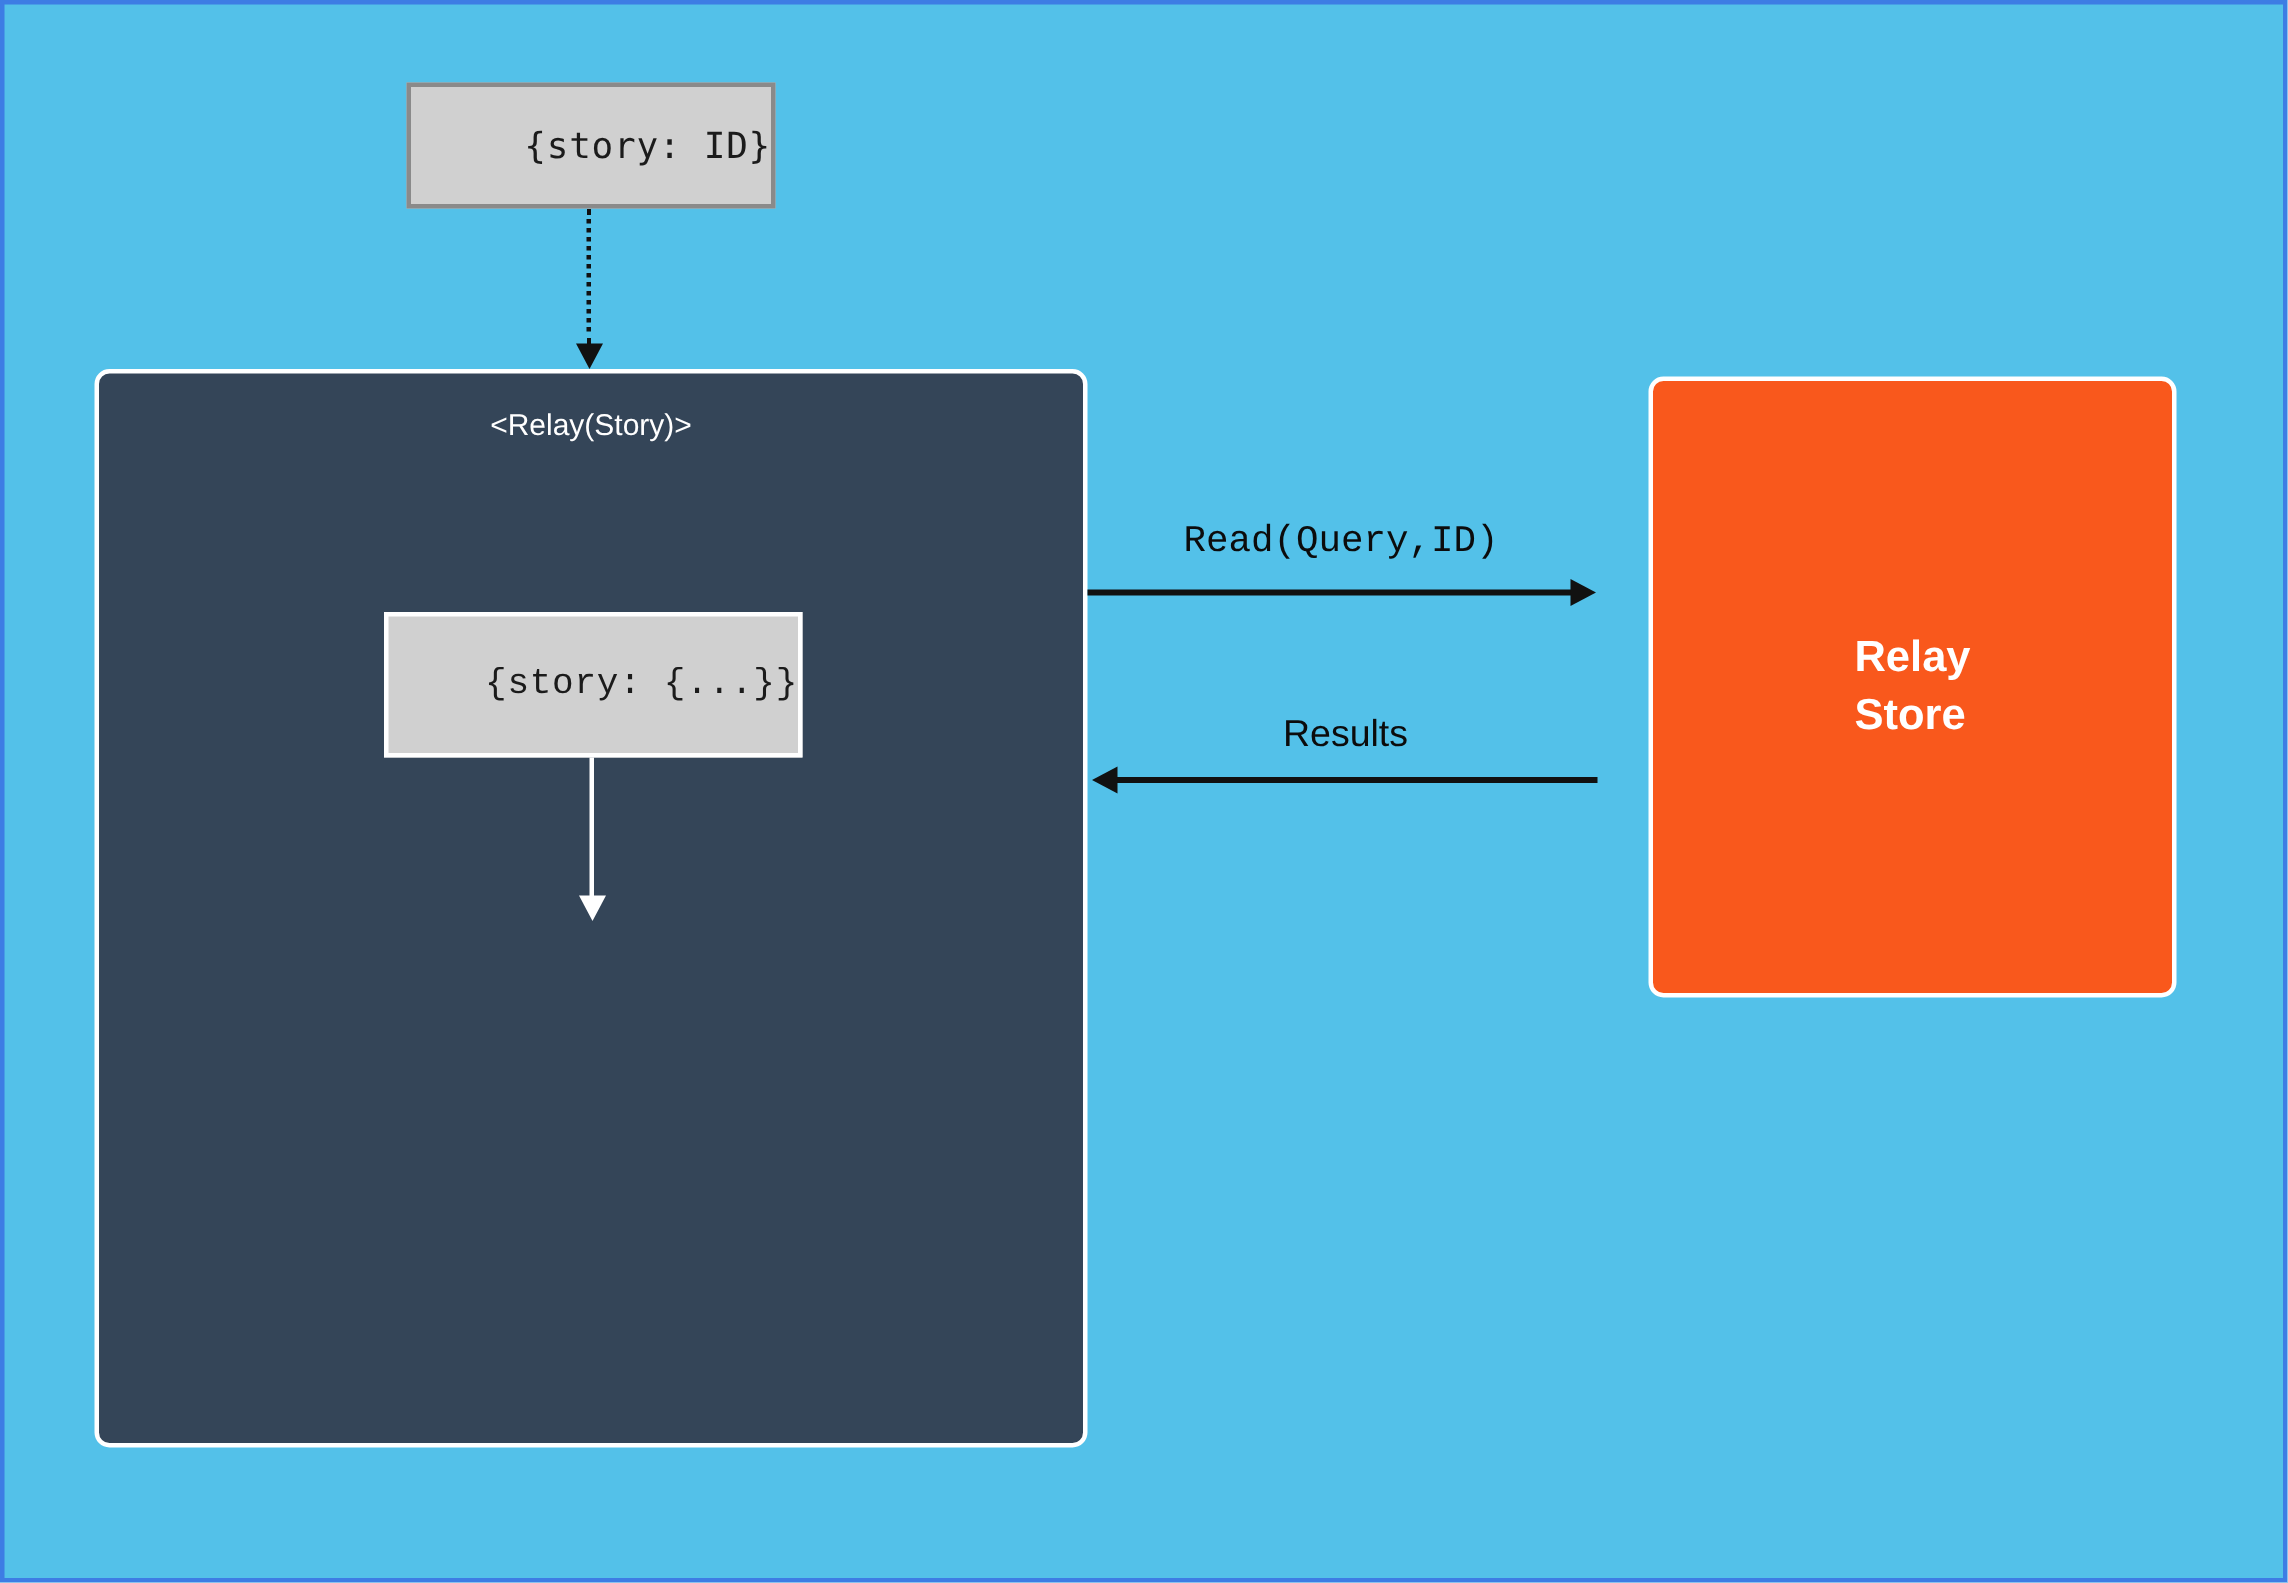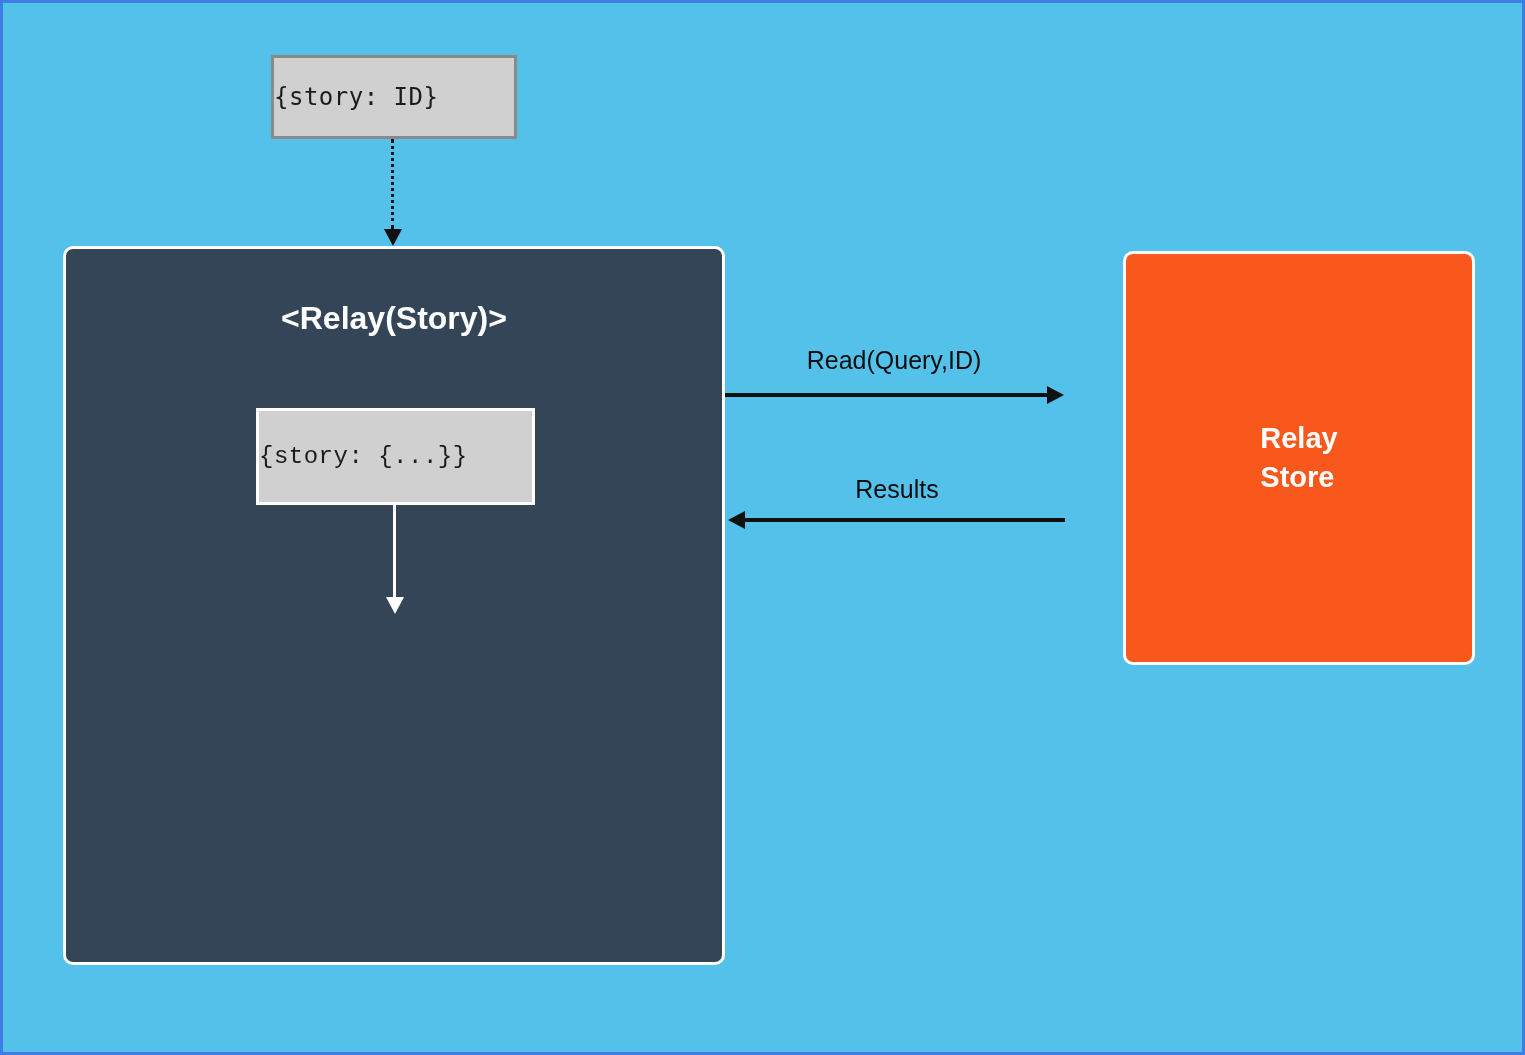--- a/index.html
+++ b/index.html
@@ -14,21 +14,21 @@
     overflow: hidden;
     font-family: "Liberation Sans", sans-serif;
   }
 
   
   .code-box {
     position: absolute;
     background: #d0d0d0;
     display: flex;
     align-items: center;
-    justify-content: flex-start;
+    justify-content: flex-end;
     font-family: "DejaVu Sans Mono", monospace;
     font-size: 24px;
     color: #1b1b1b;
     letter-spacing: 0.5px;
   }
   .code-box.outer { border: 3px solid #8a8a8a; }
   .code-box.inner { border: 3px solid #ffffff; font-family: Liberation Mono, monospace; }
 
   #query-id-box   { left: 268px; top: 52px;  width: 246px; height: 84px; }
   #query-obj-box  { left: 190px; top: 159px; width: 279px; height: 97px; }
@@ -37,25 +37,25 @@
   #relay-component {
     position: absolute;
     left: 60px; top: 243px;
     width: 662px; height: 719px;
     background: #344558;
     border: 3px solid #ffffff;
     border-radius: 10px;
   }
   #relay-component-title {
     position: absolute;
-    left: 0; top: 51px; width: 100%;
+    left: 0; top: 24px; width: 100%;
     text-align: center;
     color: #ffffff;
-    font-size: 32px;
-    font-weight: bold;
+    font-size: 20px;
+    font-weight: normal;
   }
 
   
   #story-box {
     position: absolute;
     left: 150px; top: 365px;
     width: 356px; height: 214px;
     background: #3cbb60;
     border: 3px solid #ffffff;
     border-radius: 10px;
@@ -63,21 +63,21 @@
     align-items: center;
     justify-content: center;
     color: #ffffff;
     font-size: 27px;
     font-weight: bold;
   }
 
   
   #relay-store {
     position: absolute;
-    left: 1120px; top: 248px;
+    left: 1096px; top: 248px;
     width: 352px; height: 414px;
     background: #f9581c;
     border: 3px solid #ffffff;
     border-radius: 10px;
     display: flex;
     align-items: center;
     justify-content: center;
   }
   #relay-store-title {
     color: #ffffff;
@@ -126,21 +126,21 @@
     border-top: 9px solid transparent;
     border-bottom: 9px solid transparent;
     border-right: 17px solid #111111;
   }
   .arrow-label {
     position: absolute;
     color: #0c0c0c;
     font-size: 25px;
     text-align: center;
   }
-  #label-read    { left: 722px; top: 343px; width: 338px; }
+  #label-read    { left: 722px; top: 343px; width: 338px; font-family: Liberation Mono, monospace; }
   #label-results { left: 726px; top: 472px; width: 336px; }
 
   
   #arrow-query-line { left: 388px; top: 136px; height: 90px; }
   #arrow-query-head { left: 381px; top: 226px; }
 
   
   #arrow-props-line { left: 327px; top: 256px; height: 93px; }
   #arrow-props-head { left: 320px; top: 348px; }
 

